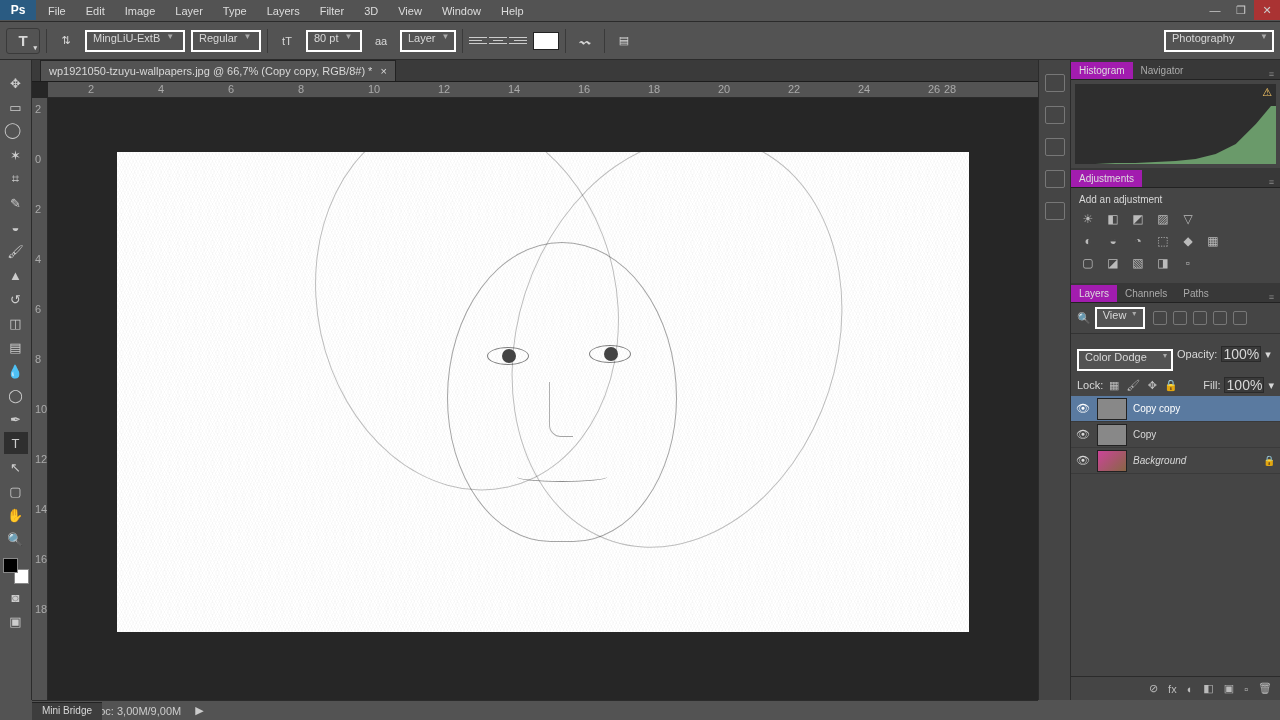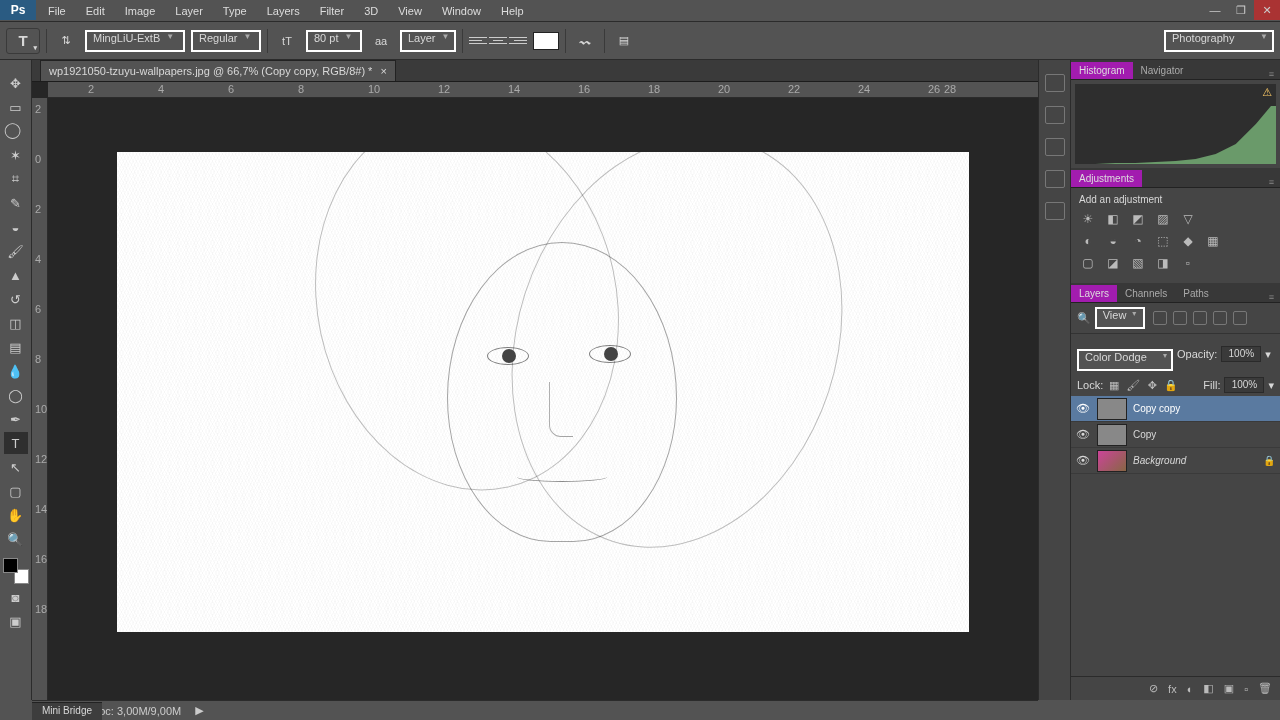--- a/index.html
+++ b/index.html
@@ -84,21 +84,21 @@
 .adj-body .label { font-size:10px; margin-bottom:6px; }
 .adj-row { display:flex; gap:7px; margin-bottom:6px; }
 .adj-row div { width:18px; height:16px; display:flex; align-items:center; justify-content:center; color:#bbb; font-size:12px; }
 
 .layers-head { padding:4px 6px; display:flex; align-items:center; gap:4px; border-bottom:1px solid #333; }
 .layers-head .sel { flex:0 0 auto; }
 .lh-icons { display:flex; gap:6px; margin-left:4px; }
 .lh-icons div { width:14px; height:14px; border:1px solid #777; border-radius:2px; }
 .blend-row, .lock-row { display:flex; align-items:center; padding:3px 6px; gap:4px; font-size:10px; }
 .blend-row .sel { width:96px; justify-content:space-between;margin-top:12px; }
-.small-input { width:40px; height:16px; background:#3a3a3a; border:1px solid #2a2a2a; text-align:center; font-size:10px; line-height:14px; }
+.small-input { width:40px; height:16px; background:#3a3a3a; border:1px solid #2a2a2a; text-align:center; font-size:14px; line-height:14px; }
 .lock-icons { display:flex; gap:5px; }
 .lock-icons div { width:14px; height:14px; display:flex; align-items:center; justify-content:center; color:#bbb; }
 
 .layer-list { flex:1; overflow:auto; }
 .layer { display:flex; align-items:center; height:26px; padding:0 4px; gap:6px; border-bottom:1px solid #3a3a3a; }
 .layer.active { background:#5a7aa0; color:#fff; }
 .vis { width:16px; text-align:center; font-size:11px; }
 .thumb { width:30px; height:22px; background:#888; border:1px solid #222; }
 .thumb.bg { background:linear-gradient(135deg,#c49,#864); }
 .lname { font-size:10px; font-style:italic; }

